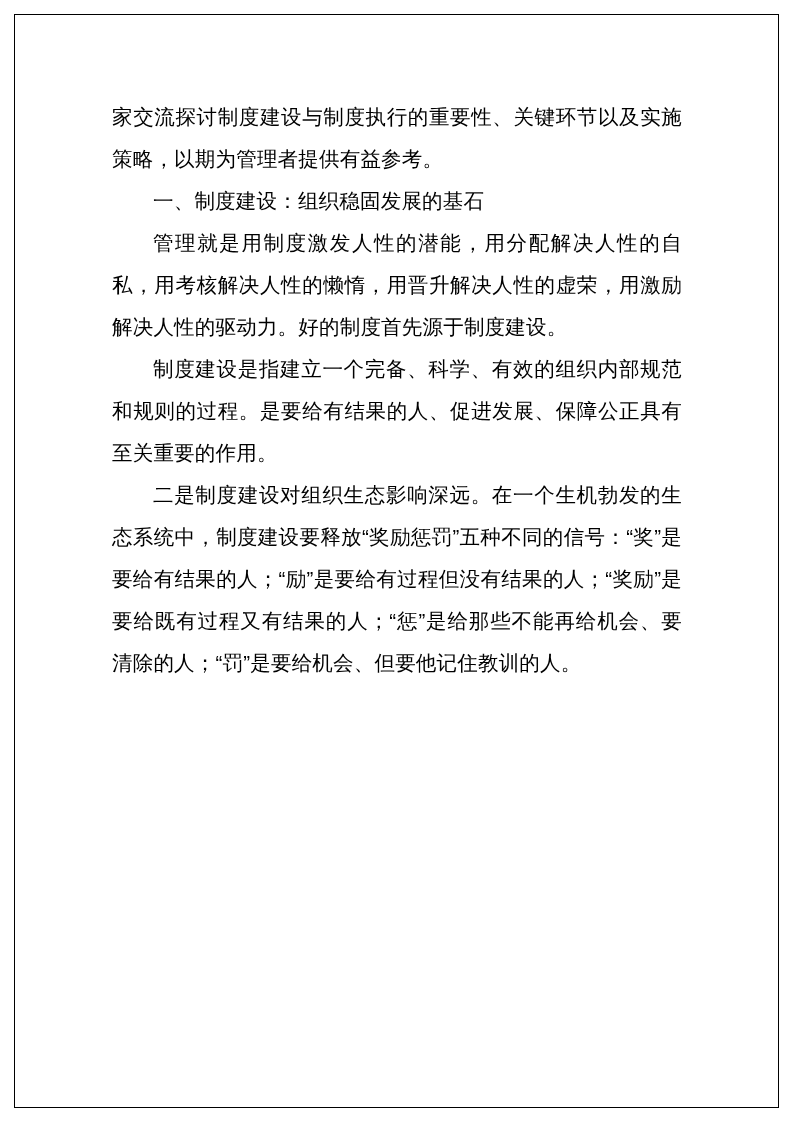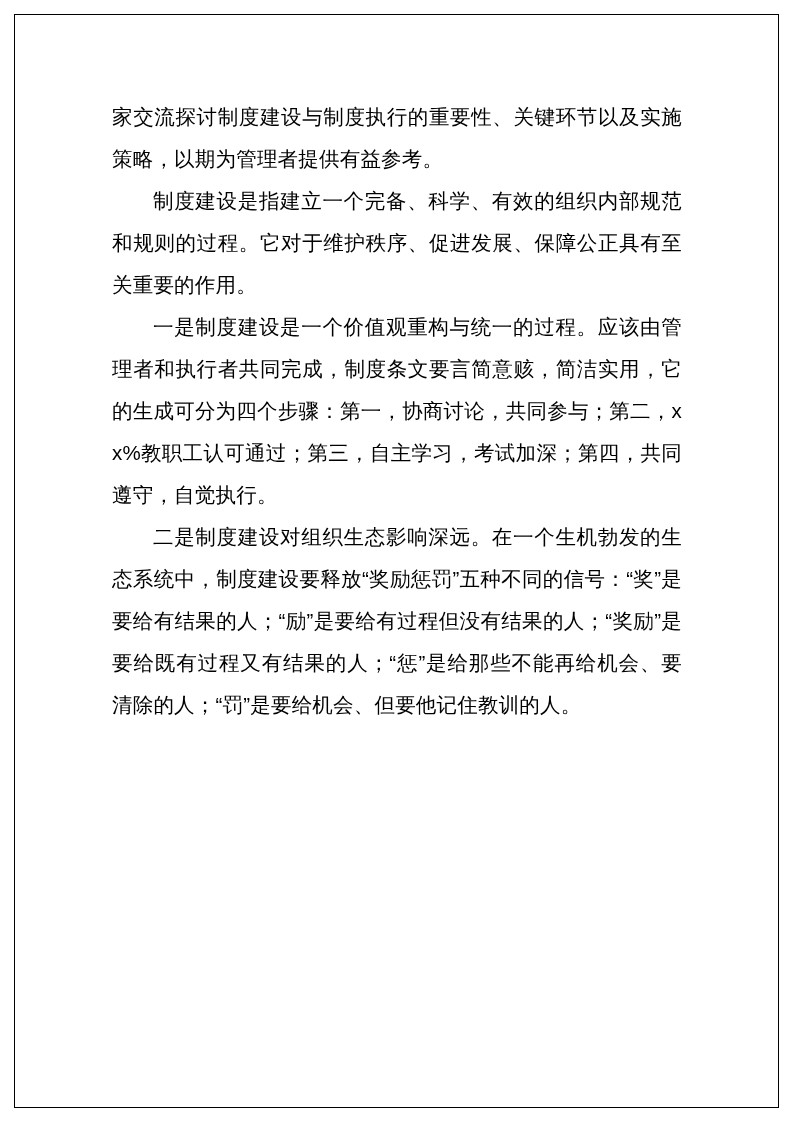--- a/index.html
+++ b/index.html
@@ -52,17 +52,18 @@
   }
 </style>
 </head>
 <body>
 
 <div class="page">
   <div class="page-border"></div>
 
   <div class="content">
     <p class="para">家交流探讨制度建设与制度执行的重要性、关键环节以及实施策略，以期为管理者提供有益参考。</p>
-    <p class="para indent">制度建设是指建立一个完备、科学、有效的组织内部规范和规则的过程。它对于维护秩序、促进发展、保障公正具有至关重要的作用。</p>
-    <p class="para indent">一是制度建设是一个价值观重构与统一的过程。应该由管理者和执行者共同完成，制度条文要言简意赅，简洁实用，它的生成可分为四个步骤：第一，协商讨论，共同参与；第二，xx%教职工认可通过；第三，自主学习，考试加深；第四，共同遵守，自觉执行。</p>
+    <p class="para indent">一、制度建设：组织稳固发展的基石</p>
+    <p class="para indent">管理就是用制度激发人性的潜能，用分配解决人性的自私，用考核解决人性的懒惰，用晋升解决人性的虚荣，用激励解决人性的驱动力。好的制度首先源于制度建设。</p>
+    <p class="para indent">制度建设是指建立一个完备、科学、有效的组织内部规范和规则的过程。是要给有结果的人、促进发展、保障公正具有至关重要的作用。</p>
     <p class="para indent">二是制度建设对组织生态影响深远。在一个生机勃发的生态系统中，制度建设要释放“奖励惩罚”五种不同的信号：“奖”是要给有结果的人；“励”是要给有过程但没有结果的人；“奖励”是要给既有过程又有结果的人；“惩”是给那些不能再给机会、要清除的人；“罚”是要给机会、但要他记住教训的人。</p>
   </div>
 </div>
 
 </body></html>

